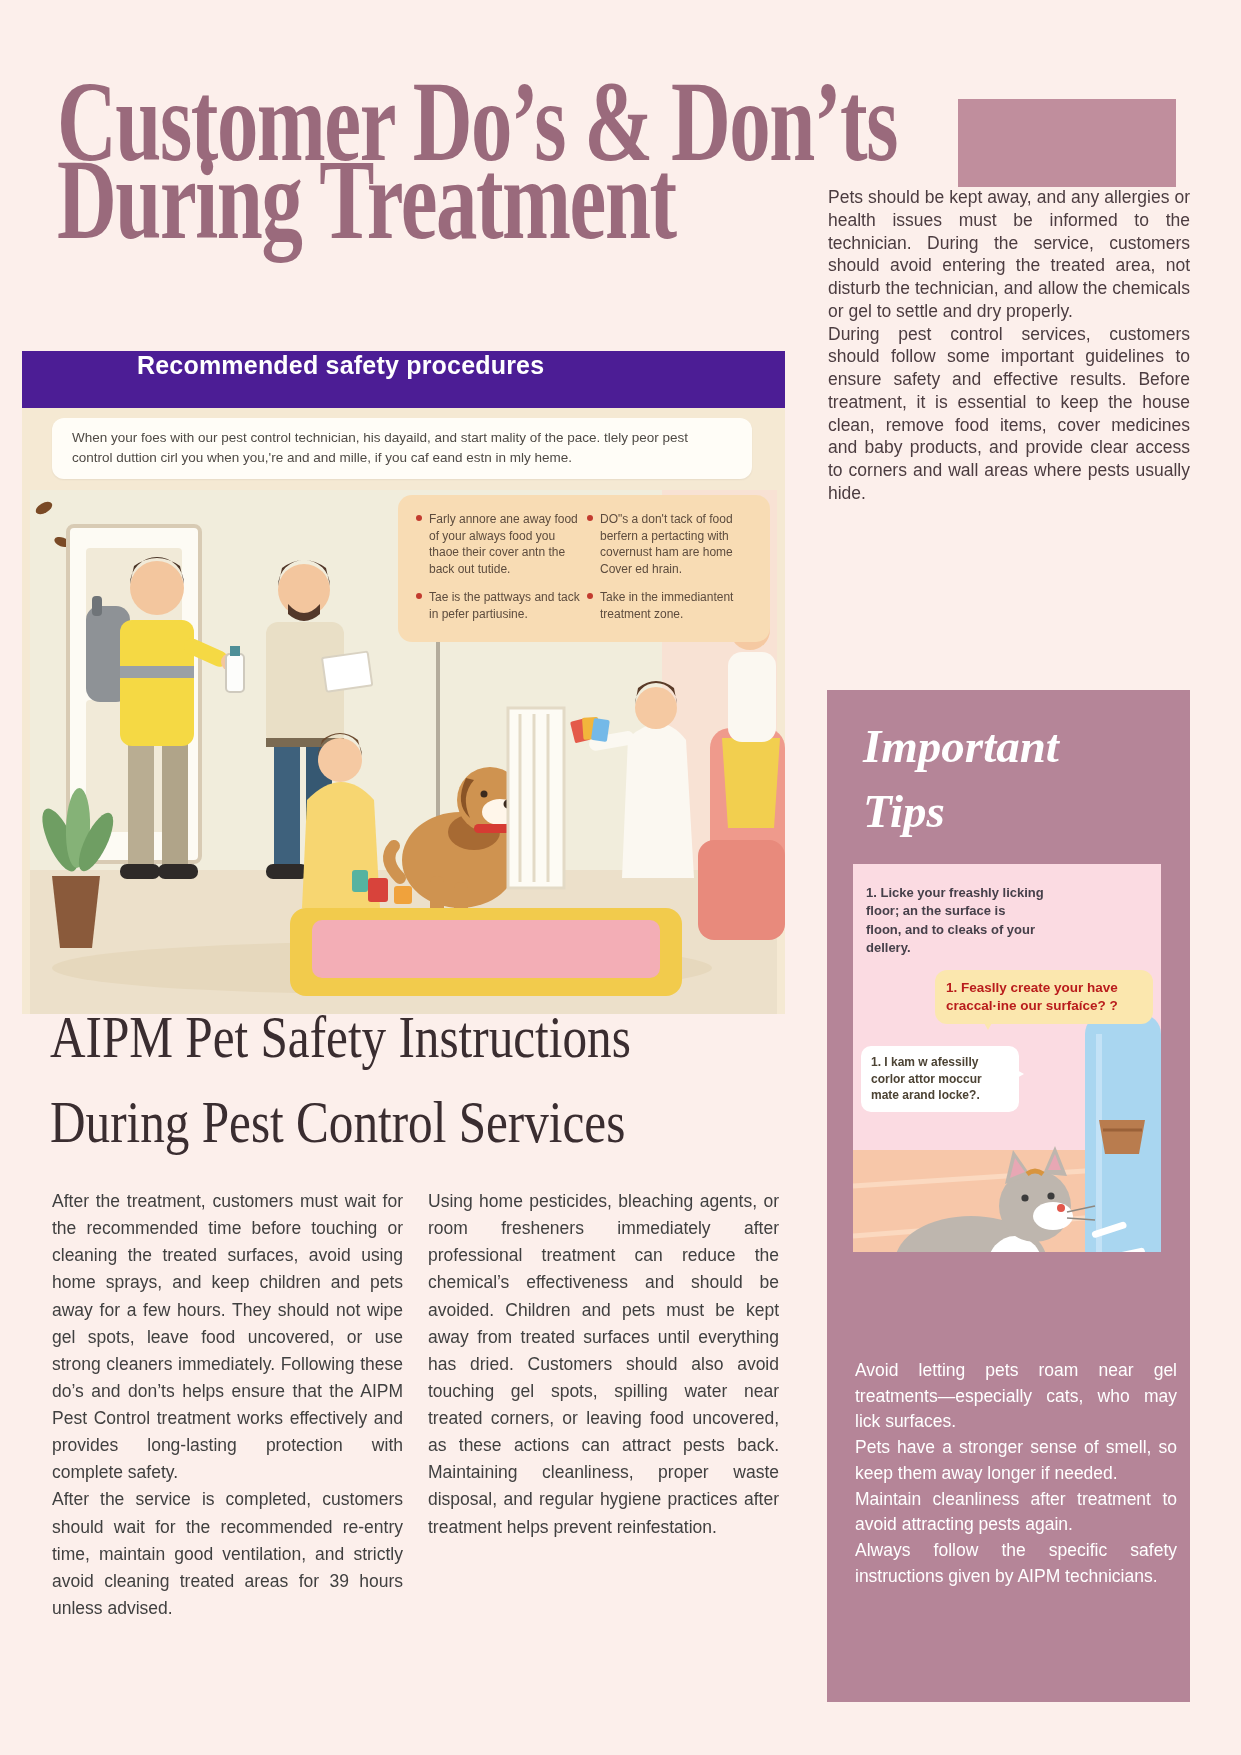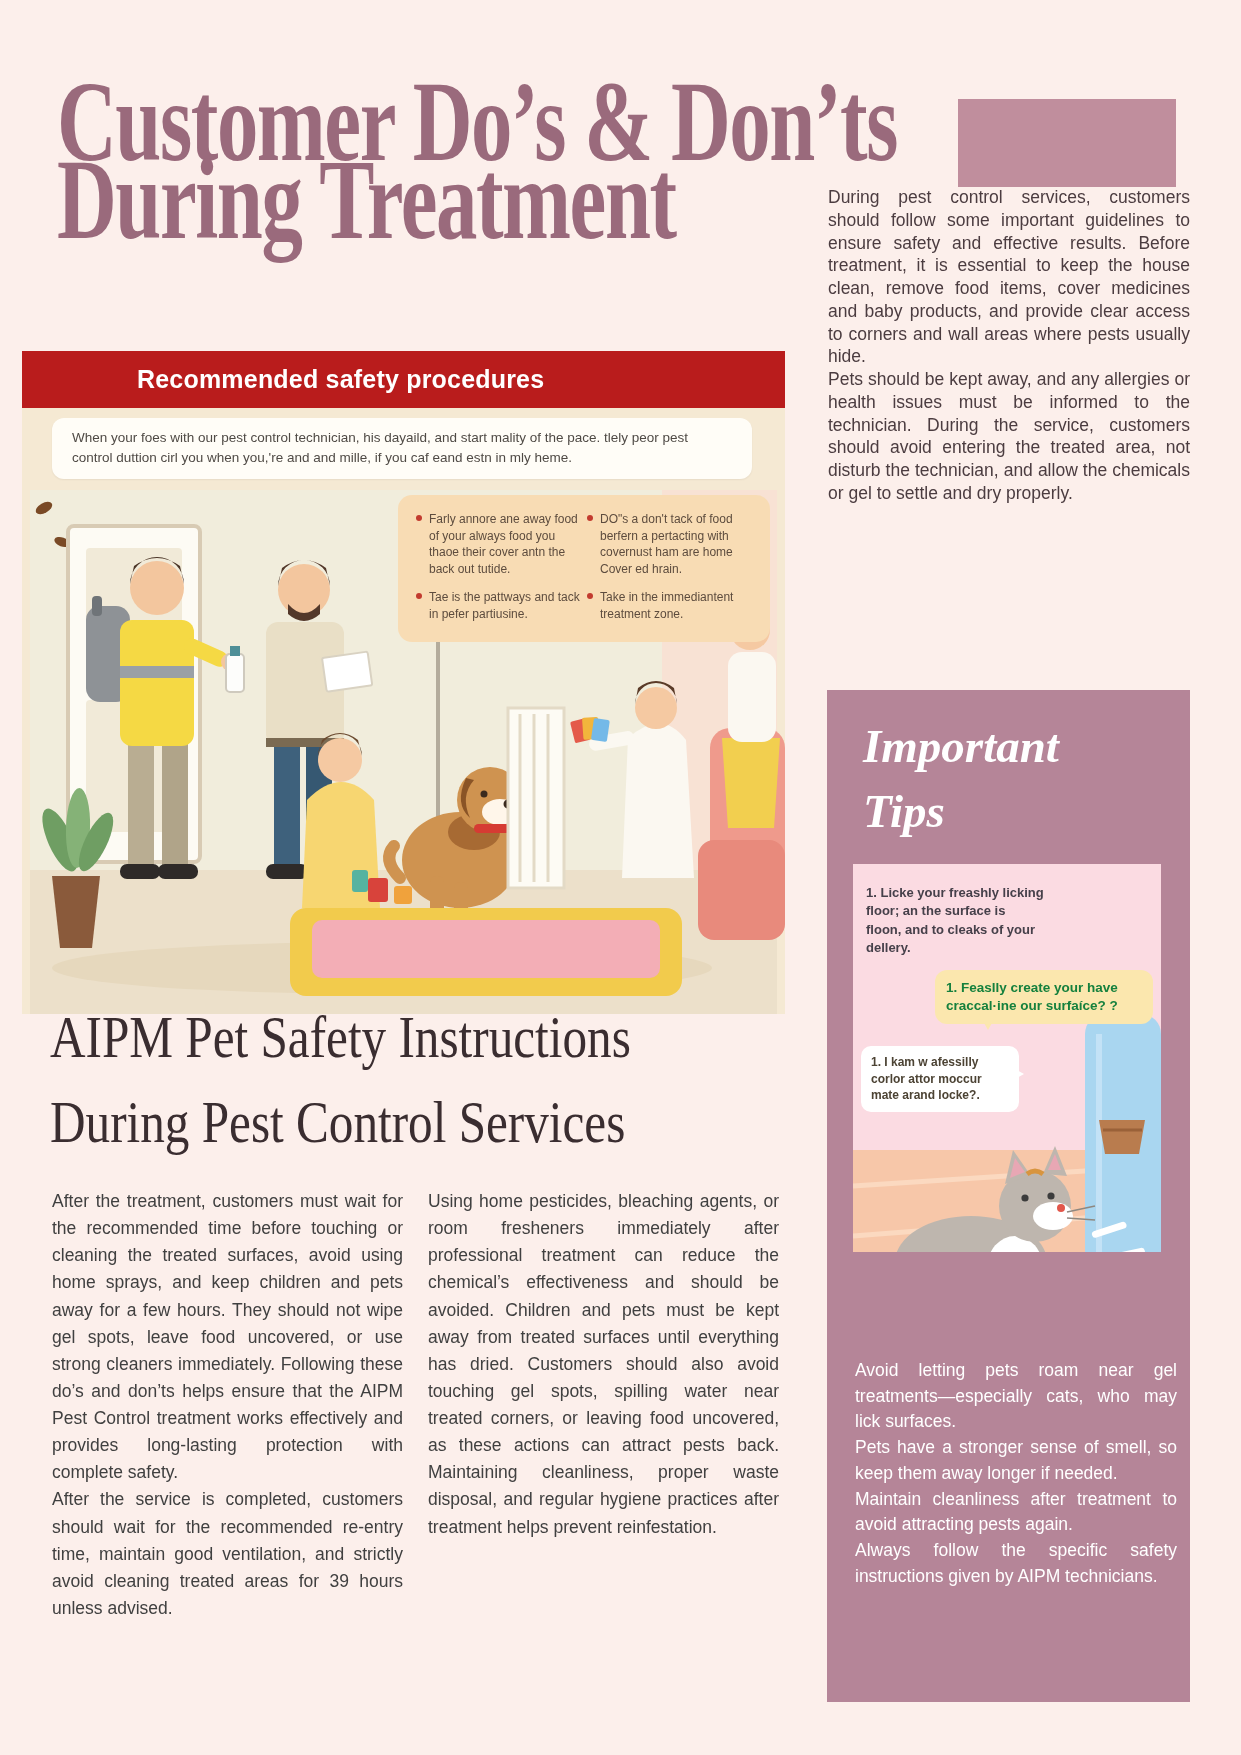--- a/index.html
+++ b/index.html
@@ -12,22 +12,22 @@
          transform:scaleX(0.72);transform-origin:left top;letter-spacing:-2px;white-space:nowrap;}
   .accent-rect{position:absolute;left:958px;top:99px;width:218px;height:88px;background:#c08e9d;}
 
   
   .intro{position:absolute;left:828px;top:186px;width:362px;font-size:17.5px;line-height:1.3;
          text-align:justify;color:#4b3c40;}
   .intro p{margin:0;}
 
   
   .hero{position:absolute;left:22px;top:351px;width:763px;height:663px;}
-  .hero-header{height:57px;background:#b91c1c;color:#ffffff;font-weight:700;font-size:25px;
-               display:flex;align-items:center;padding-left:115px;box-sizing:border-box;
+  .hero-header{height:57px;background:#4c1d95;color:#ffffff;font-weight:700;font-size:25px;
+               display:flex;align-items:flex-start;padding-left:115px;box-sizing:border-box;
                letter-spacing:0.2px;}
   .hero-body{position:relative;width:763px;height:606px;background:#84cc16;overflow:hidden;}
   .hero-svg{position:absolute;left:0;top:0;}
   .hero-intro{position:absolute;left:30px;top:10px;width:700px;box-sizing:border-box;
               background:#fffdf7;border-radius:12px;padding:10px 20px;
               font-size:13.5px;line-height:1.5;color:#4f4a45;box-shadow:0 1px 2px rgba(0,0,0,.06);}
   .hero-bullets{position:absolute;left:376px;top:87px;width:372px;box-sizing:border-box;
                 background:#f8dcb4;border-radius:14px;padding:16px 12px 8px 18px;
                 display:flex;gap:0;}
   .bcol{flex:1;}
@@ -47,21 +47,21 @@
   
   .panel{position:absolute;left:827px;top:690px;width:363px;height:1012px;background:#b58598;}
   .panel-title{position:absolute;left:36px;top:24px;color:#ffffff;font-family:"Liberation Serif",serif;
                font-style:italic;font-weight:700;font-size:47px;line-height:1.38;}
   .cat-illo{position:absolute;left:26px;top:174px;width:308px;height:388px;background:#fbdbe2;overflow:hidden;}
   .cat-svg{position:absolute;left:0;top:0;}
   .cat-note1{position:absolute;left:13px;top:20px;width:178px;font-size:13px;line-height:1.42;
              color:#46404a;font-weight:700;}
   .cat-bubble1{position:absolute;left:82px;top:106px;width:218px;box-sizing:border-box;
                background:#fbe7ae;border-radius:12px;padding:9px 11px;font-size:13.5px;
-               line-height:1.35;color:#15803d;font-weight:700;}
+               line-height:1.35;color:#b91c1c;font-weight:700;}
   .cat-bubble1::after{content:"";position:absolute;left:44px;bottom:-15px;width:0;height:0;
                border:9px solid transparent;border-top:16px solid #fbe7ae;}
   .cat-bubble2{position:absolute;left:8px;top:182px;width:158px;box-sizing:border-box;
                background:#ffffff;border-radius:10px;padding:8px 10px;font-size:12px;
                line-height:1.38;color:#4c4334;font-weight:700;}
   .cat-bubble2::after{content:"";position:absolute;right:-13px;top:20px;width:0;height:0;
                border:8px solid transparent;border-left:14px solid #ffffff;}
   .tips{position:absolute;left:28px;top:668px;width:322px;color:#ffffff;font-size:17.5px;
         line-height:1.47;text-align:justify;}
   .tips p{margin:0;}
@@ -71,22 +71,22 @@
 
 <div class="page">
 
   <h1 class="title" style="margin:0;">
     <div>Customer Do’s &amp; Don’ts</div>
     <div>During Treatment</div>
   </h1>
   <div class="accent-rect"></div>
 
   <div class="intro">
+    <p>Pets should be kept away, and any allergies or health issues must be informed to the technician. During the service, customers should avoid entering the treated area, not disturb the technician, and allow the chemicals or gel to settle and dry properly.</p>
     <p>During pest control services, customers should follow some important guidelines to ensure safety and effective results. Before treatment, it is essential to keep the house clean, remove food items, cover medicines and baby products, and provide clear access to corners and wall areas where pests usually hide.</p>
-    <p>Pets should be kept away, and any allergies or health issues must be informed to the technician. During the service, customers should avoid entering the treated area, not disturb the technician, and allow the chemicals or gel to settle and dry properly.</p>
   </div>
 
   <div class="hero">
     <div class="hero-header">
       <span>Recommended safety procedures</span>
     </div>
     <div class="hero-body">
       <svg class="hero-svg" width="763" height="606" viewBox="0 0 763 606">
 
         <rect x="0" y="0" width="763" height="606" fill="#f5e9d3"></rect>

